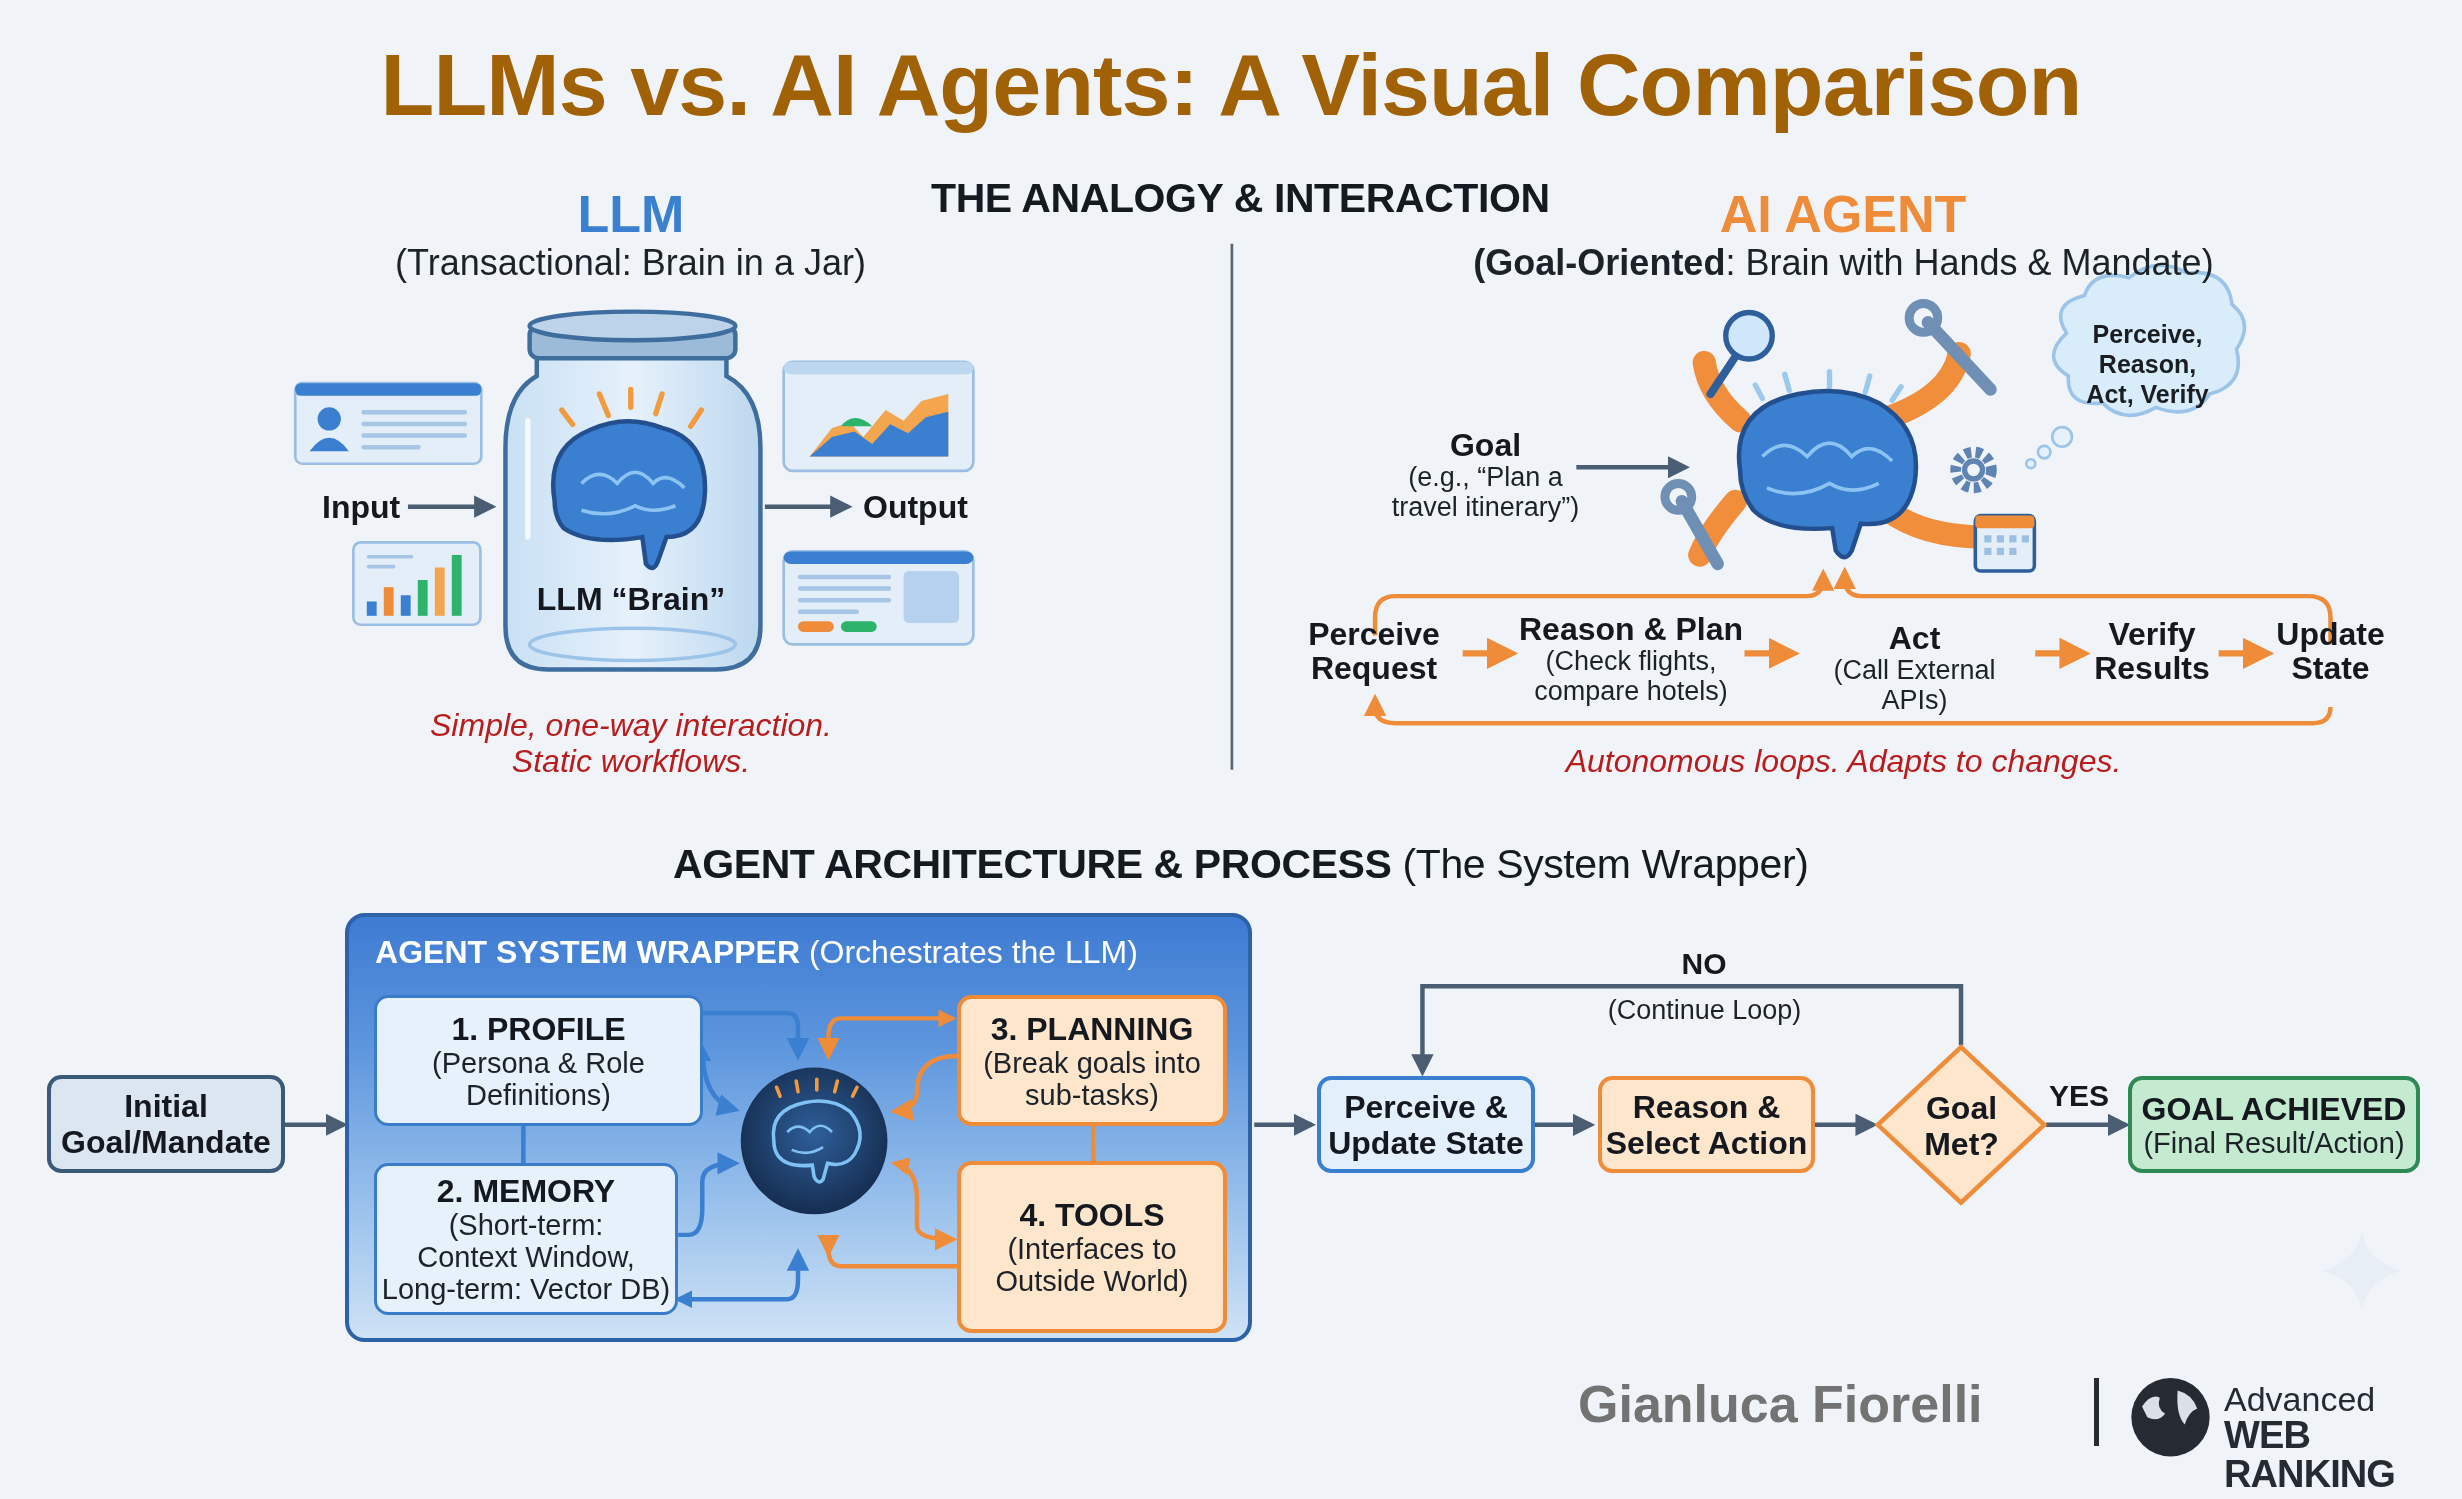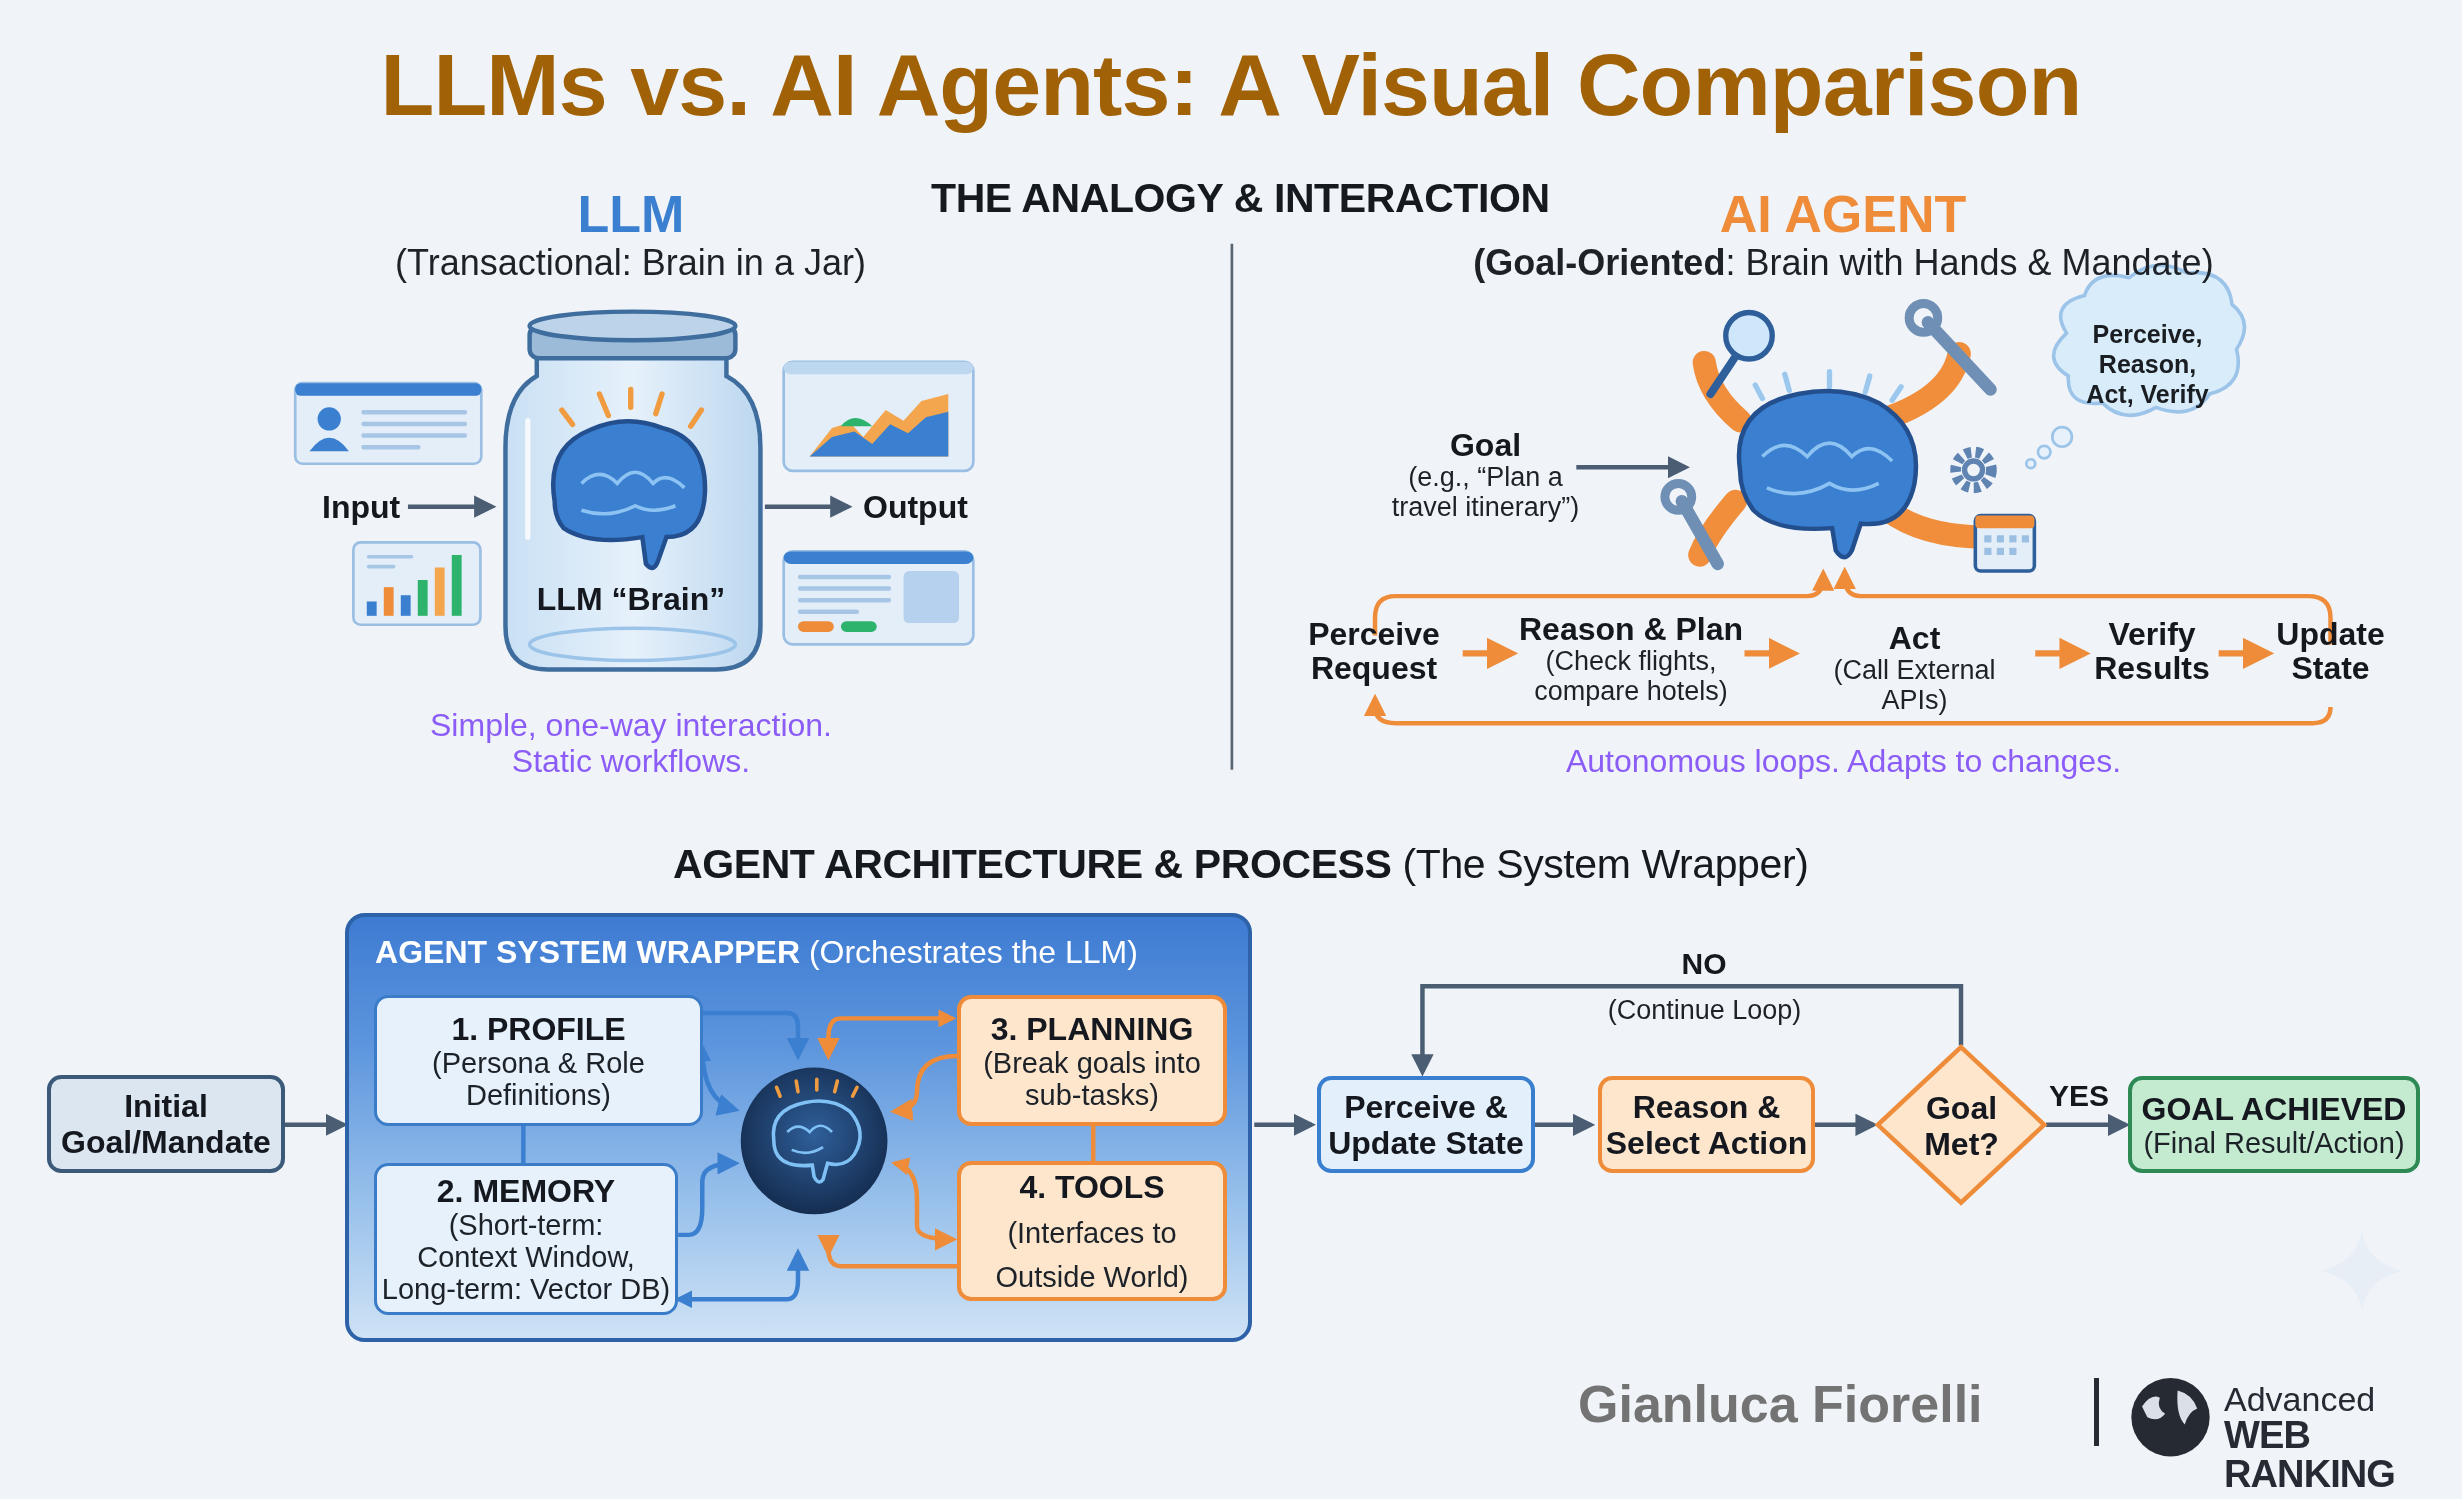--- a/index.html
+++ b/index.html
@@ -12,21 +12,21 @@
   .center { text-align:center; }
   #main-title {
     left:0; width:2462px; top:34px; text-align:center;
     font-size:88px; font-weight:bold; color:#a16207; letter-spacing:-0.9px;
   }
   .section-h { font-size:41px; font-weight:bold; color:#151a20; letter-spacing:-0.4px; }
   .light { font-weight:normal; }
   .llm-title { font-size:52px; font-weight:bold; color:#3a7fd0; }
   .agent-title { font-size:52px; font-weight:bold; color:#ee8c3a; }
   .subtitle { font-size:36px; color:#1d2229; }
-  .caption { font-size:32px; color:#8b5cf6; line-height:36px; }
+  .caption { font-size:32px; color:#b91c1c; line-height:36px;font-style:italic; }
   .lbl-b { font-size:32px; font-weight:bold; color:#15191f; line-height:34px; }
   .lbl-n { font-size:27px; color:#1d2229; line-height:30px; }
   svg.layer { position:absolute; left:0; top:0; }
   .box {
     position:absolute; box-sizing:border-box; border-radius:14.3px;
     display:flex; flex-direction:column; align-items:center; justify-content:center;
     text-align:center;
   }
   .box-blue-in { background:#e6f1fb; border:3.6px solid #3b7cc9; }
   .box-orange { background:#fde6cc; border:4.5px solid #ee8c3a; }
@@ -327,21 +327,21 @@
   <div class="bt">2. MEMORY</div>
   <div class="bs">(Short-term:</div>
   <div class="bs">Context Window,</div>
   <div class="bs">Long-term: Vector DB)</div>
 </div>
 <div class="box box-orange" style="left:957px; top:995px; width:270px; height:131px;">
   <div class="bt">3. PLANNING</div>
   <div class="bs">(Break goals into</div>
   <div class="bs">sub-tasks)</div>
 </div>
-<div class="box box-orange" style="left:957px; top:1161px; width:270px; height:140px;gap:12px;">
+<div class="box box-orange" style="left:957px; top:1161px; width:270px; height:172px;">
   <div class="bt">4. TOOLS</div>
   <div class="bs">(Interfaces to</div>
   <div class="bs">Outside World)</div>
 </div>
 
 <svg class="layer" width="2462" height="1500" viewBox="0 0 2752 1676">
   <g stroke="#4b5d72" stroke-width="5" fill="none">
     <line x1="1402" y1="1257" x2="1466" y2="1257" marker-end="url(#ah-slate)"></line>
     <line x1="1715" y1="1257" x2="1778" y2="1257" marker-end="url(#ah-slate)"></line>
     <line x1="2027" y1="1257" x2="2094" y2="1257" marker-end="url(#ah-slate)"></line>

